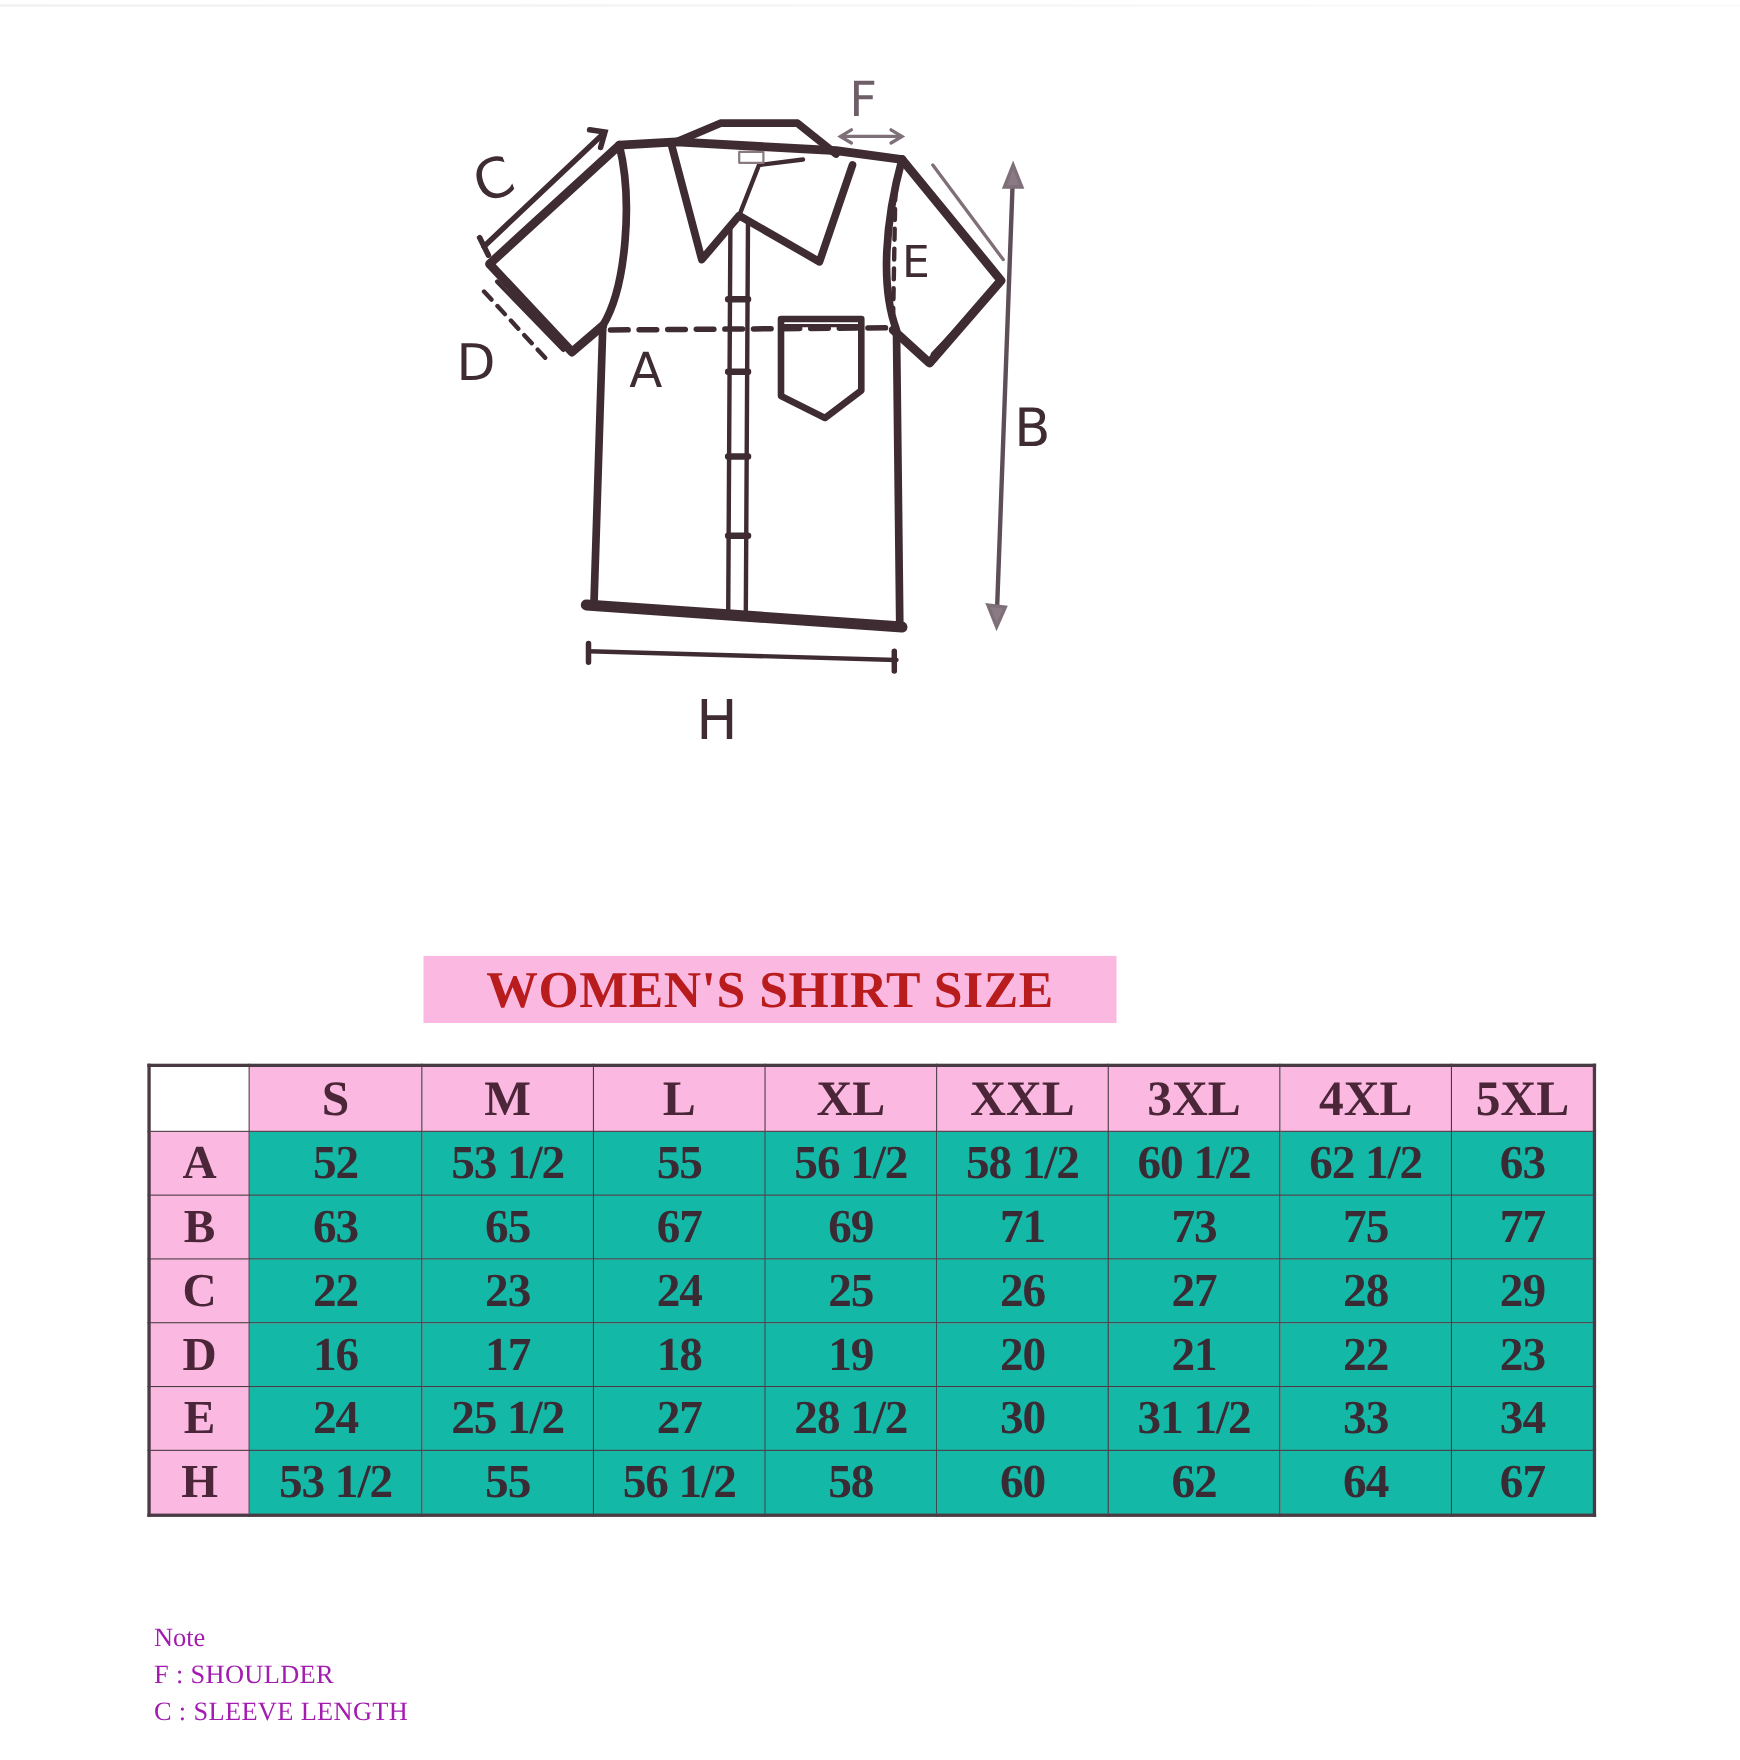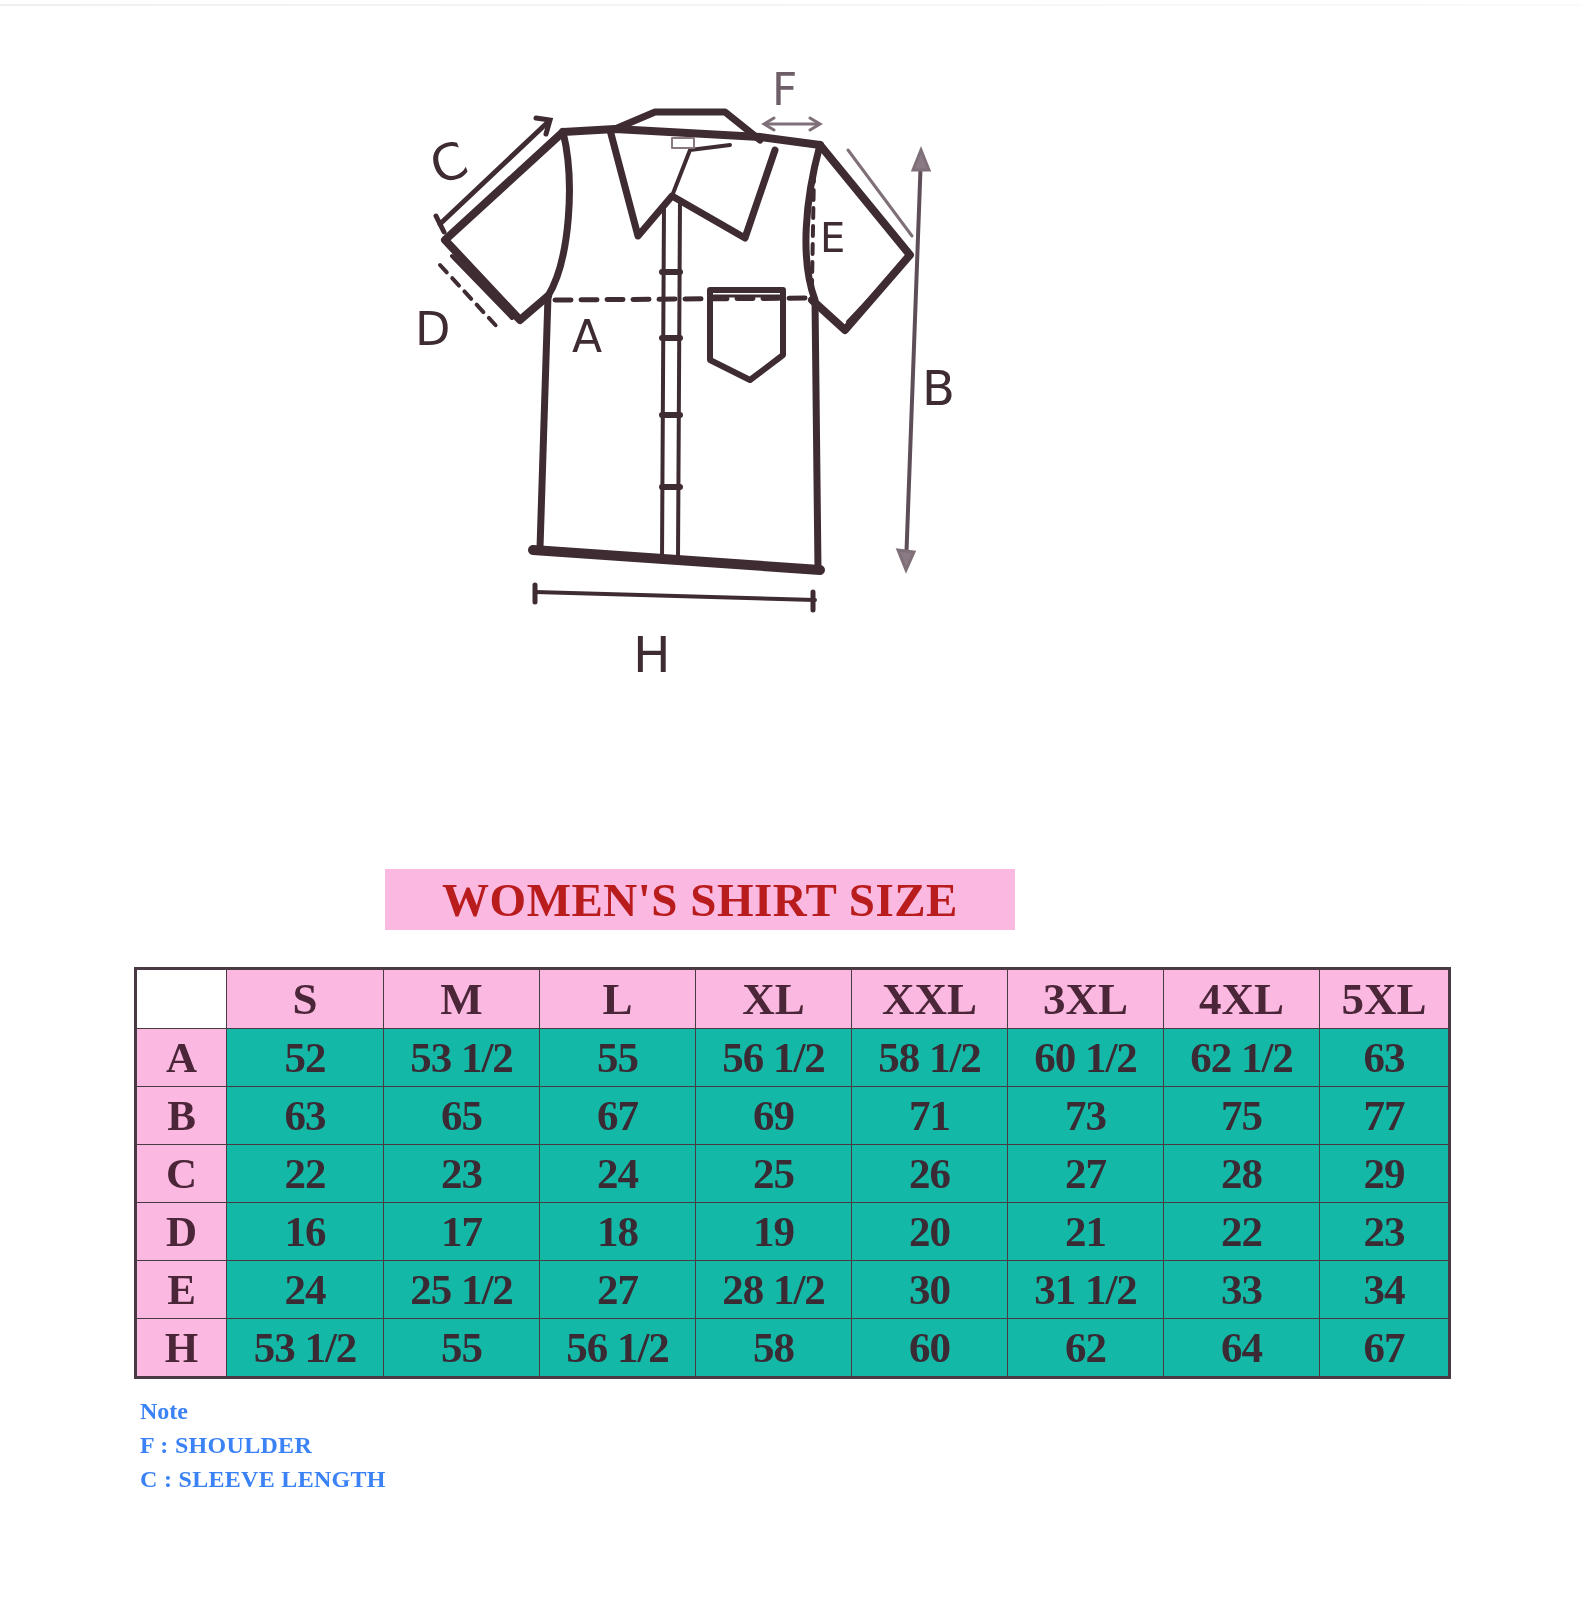--- a/index.html
+++ b/index.html
@@ -51,23 +51,23 @@
   .size-table .col-l   { width: 155px; }
   .size-table .col-xl  { width: 155px; }
   .size-table .col-xxl { width: 155px; }
   .size-table .col-3xl { width: 155px; }
   .size-table .col-4xl { width: 155px; margin-top: 10px; }
   .size-table .col-5xl { width: 128px; }
   .size-table td { background: #14b8a6; letter-spacing: -1px; }
 
   
   .notes {
-    position: absolute; left: 140px; top: 1394px;
-    font-family: "Liberation Serif", "DejaVu Serif", serif;
-    font-weight: bold; color: #3b82f6;
+    position: absolute; left: 140px; top: 1472px;
+    font-family: "Liberation Serif", "DejaVu Serif", serif;
+    font-weight: normal; color: #a21caf;
   }
   .notes .note-heading { font-size: 24px; line-height: 34px; }
   .notes .note-line { font-size: 24px; line-height: 34px; letter-spacing: 0.3px; }
 </style>
 </head>
 <body>
 
 <div class="top-rule"></div>
 
 <div class="sketch">

